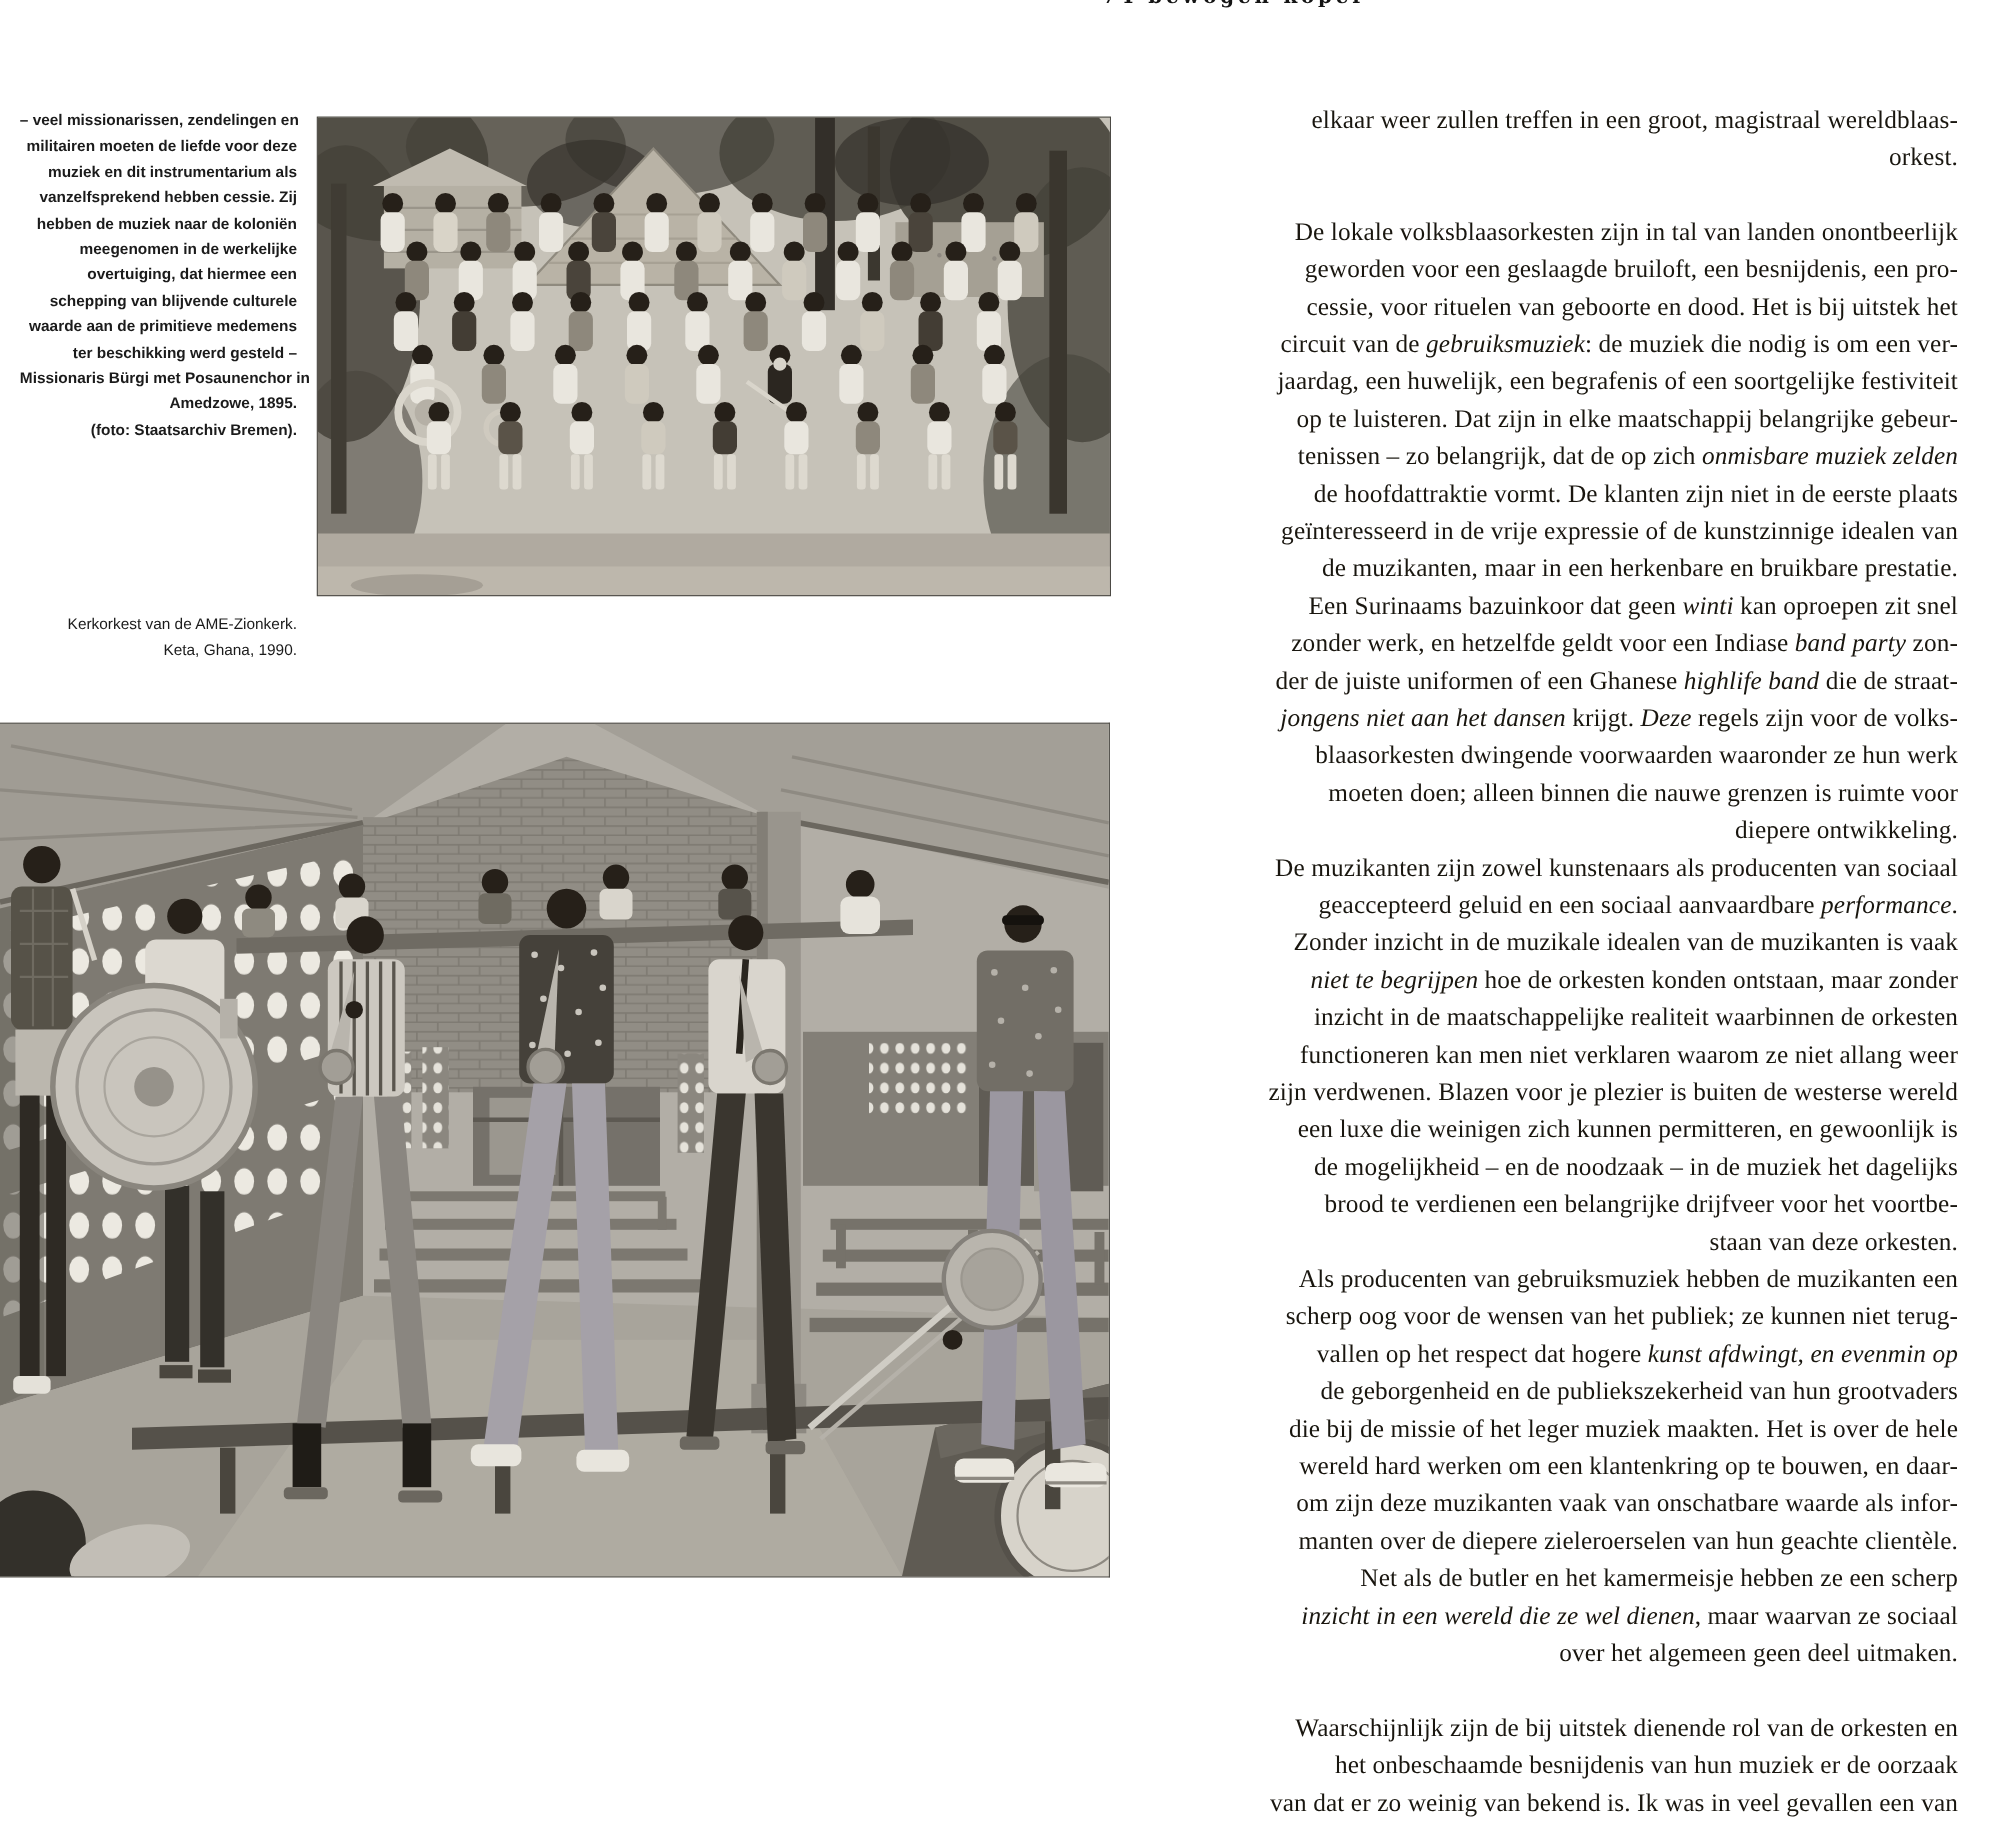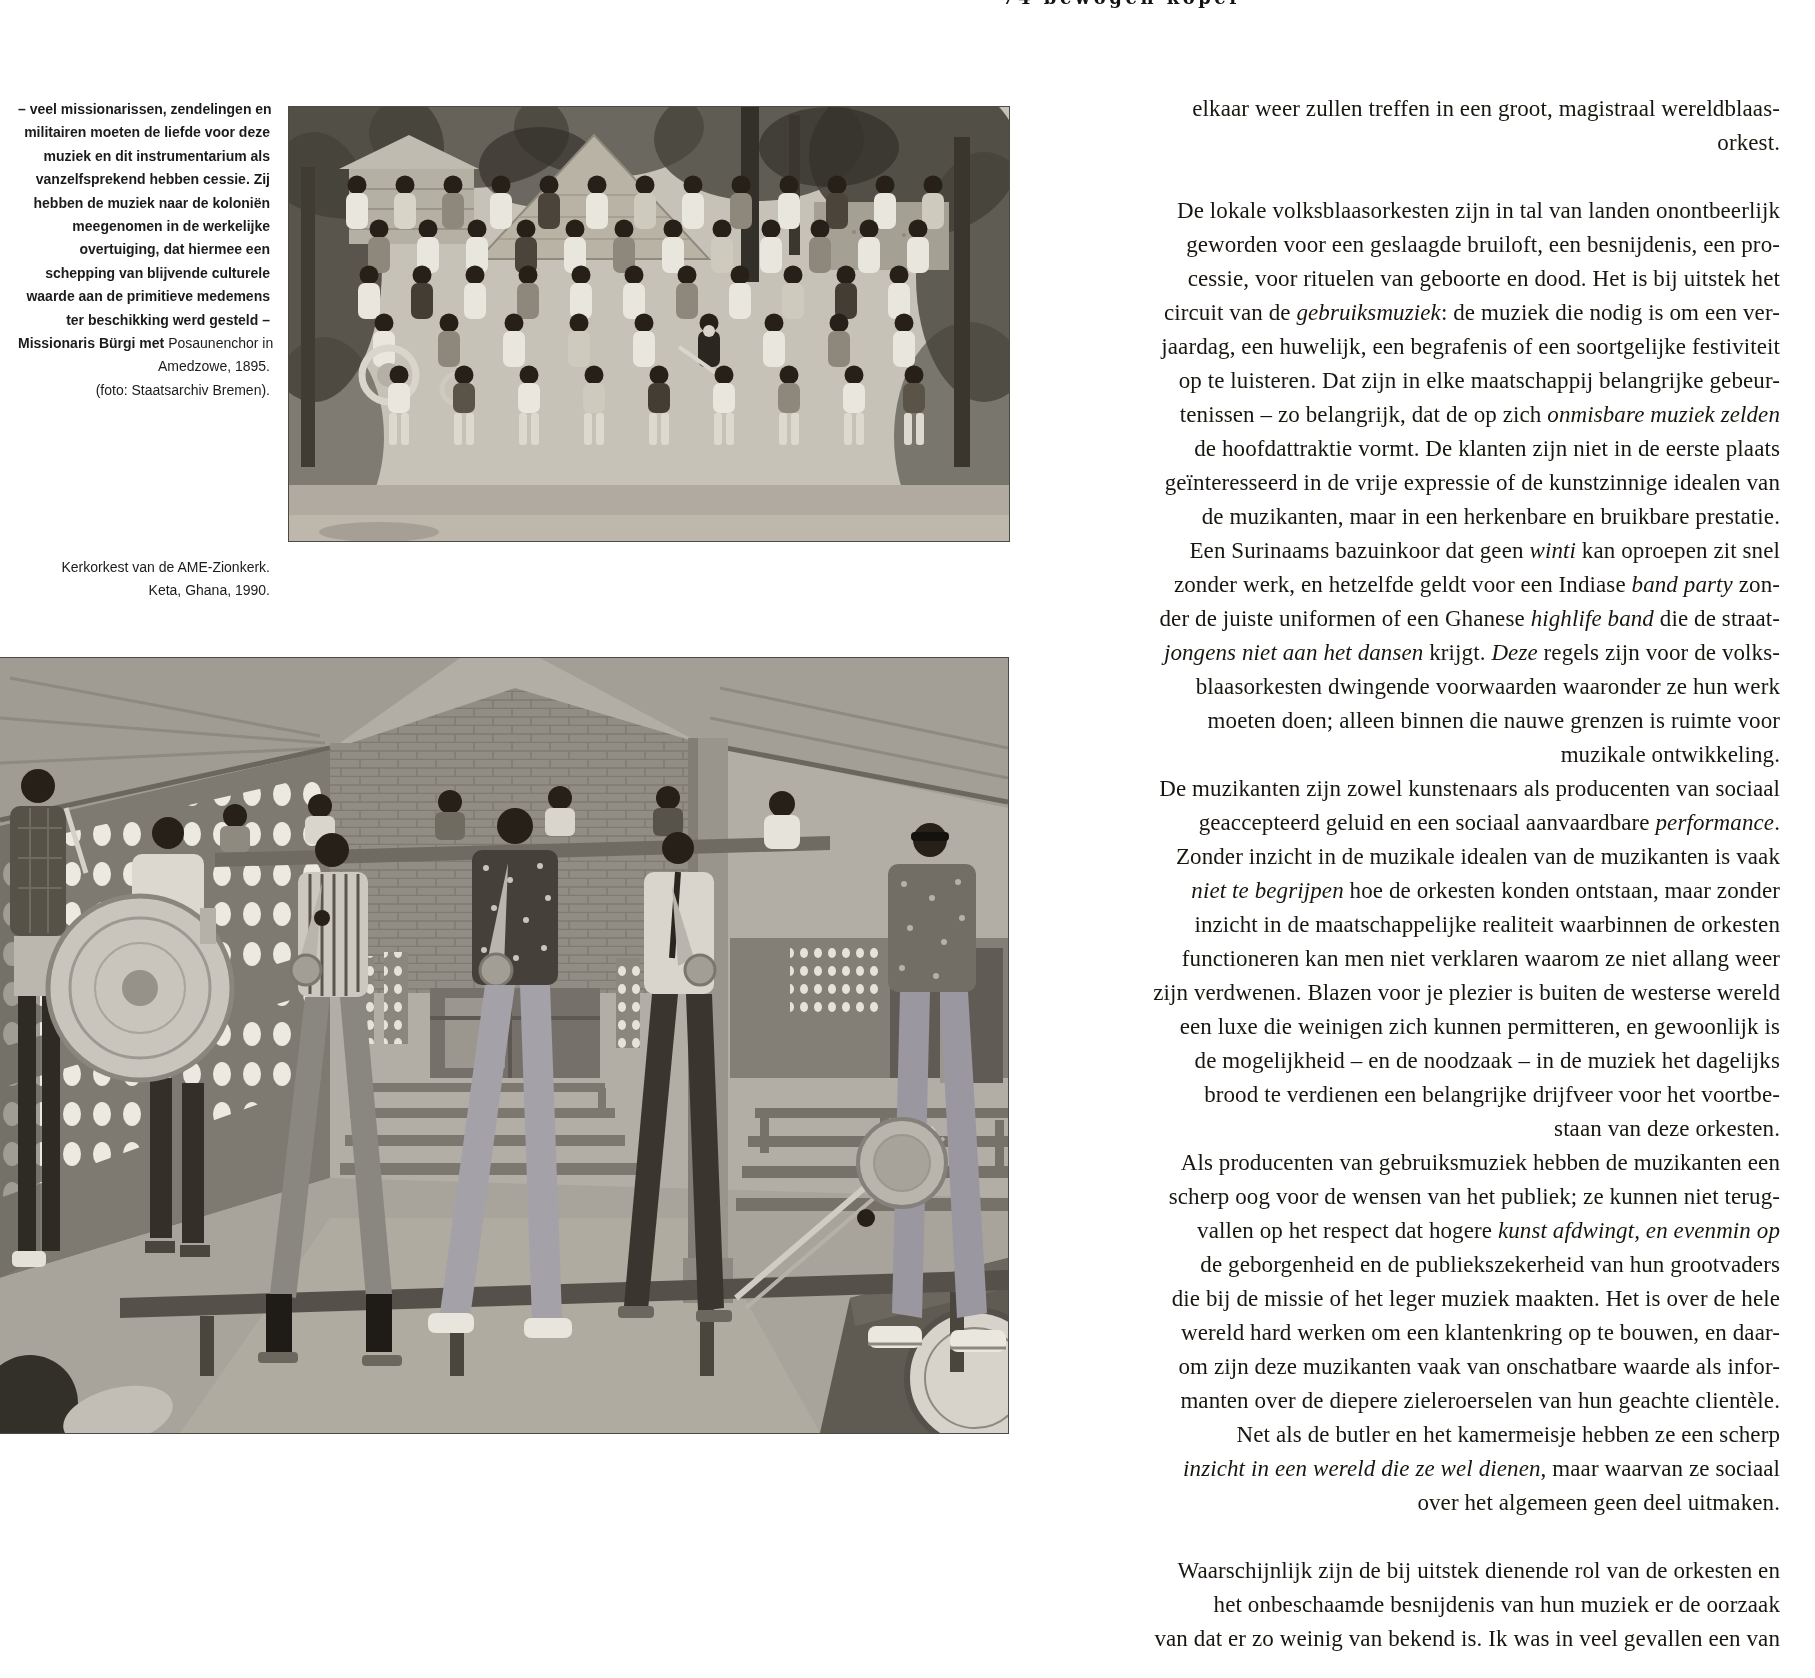--- a/index.html
+++ b/index.html
@@ -13,21 +13,21 @@
     letter-spacing:3.5px;color:#141414;
   }
   .caption{
     position:absolute;width:252px;text-align:right;
     font-family:"Liberation Sans",sans-serif;font-weight:bold;
     font-size:14px;line-height:23.4px;color:#1b1b1b;
   }
   .caption .t-line{white-space:nowrap;}
   #caption1{left:18px;top:98px;}
   #caption2{left:18px;top:556px;font-weight:normal;}
-  .caption .lt{font-weight:normal;}
+  .caption .lt{font-weight:bold;}
   .article{
     position:absolute;left:1056px;top:92px;width:724px;
     font-size:23px;line-height:34px;letter-spacing:0.1px;color:#19160f;
   }
   .article .t-line{white-space:nowrap;height:34px;text-align:right;}
   .article .it{font-style:italic;}
   .photo{position:absolute;border:1px solid #4c4a45;background:#c6c2b8;}
   #photo1{left:288px;top:106px;width:720px;height:434px;}
   #photo2{left:0px;top:657px;width:1008px;height:775px;border-left:none;}
   .photo svg{display:block;width:100%;height:100%;}
@@ -396,21 +396,21 @@
     <div class="t-line">tenissen – zo belangrijk, dat de op zich <span class="it">onmisbare muziek zelden</span></div>
     <div class="t-line">de hoofdattraktie vormt. De klanten zijn niet in de eerste plaats</div>
     <div class="t-line">geïnteresseerd in de vrije expressie of de kunstzinnige idealen van</div>
     <div class="t-line">de muzikanten, maar in een herkenbare en bruikbare prestatie.</div>
     <div class="t-line">Een Surinaams bazuinkoor dat geen <span class="it">winti</span> kan oproepen zit snel</div>
     <div class="t-line">zonder werk, en hetzelfde geldt voor een Indiase <span class="it">band party</span> zon-</div>
     <div class="t-line">der de juiste uniformen of een Ghanese <span class="it">highlife band</span> die de straat-</div>
     <div class="t-line"><span class="it">jongens niet aan het dansen</span> krijgt. <span class="it">Deze</span> regels zijn voor de volks-</div>
     <div class="t-line">blaasorkesten dwingende voorwaarden waaronder ze hun werk</div>
     <div class="t-line">moeten doen; alleen binnen die nauwe grenzen is ruimte voor</div>
-    <div class="t-line">muzikale ontwikkeling.</div>
+    <div class="t-line">diepere ontwikkeling.</div>
     <div class="t-line">De muzikanten zijn zowel kunstenaars als producenten van sociaal</div>
     <div class="t-line">geaccepteerd geluid en een sociaal aanvaardbare <span class="it">performance</span>.</div>
     <div class="t-line">Zonder inzicht in de muzikale idealen van de muzikanten is vaak</div>
     <div class="t-line"><span class="it">niet te begrijpen</span> hoe de orkesten konden ontstaan, maar zonder</div>
     <div class="t-line">inzicht in de maatschappelijke realiteit waarbinnen de orkesten</div>
     <div class="t-line">functioneren kan men niet verklaren waarom ze niet allang weer</div>
     <div class="t-line">zijn verdwenen. Blazen voor je plezier is buiten de westerse wereld</div>
     <div class="t-line">een luxe die weinigen zich kunnen permitteren, en gewoonlijk is</div>
     <div class="t-line">de mogelijkheid – en de noodzaak – in de muziek het dagelijks</div>
     <div class="t-line">brood te verdienen een belangrijke drijfveer voor het voortbe-</div>

